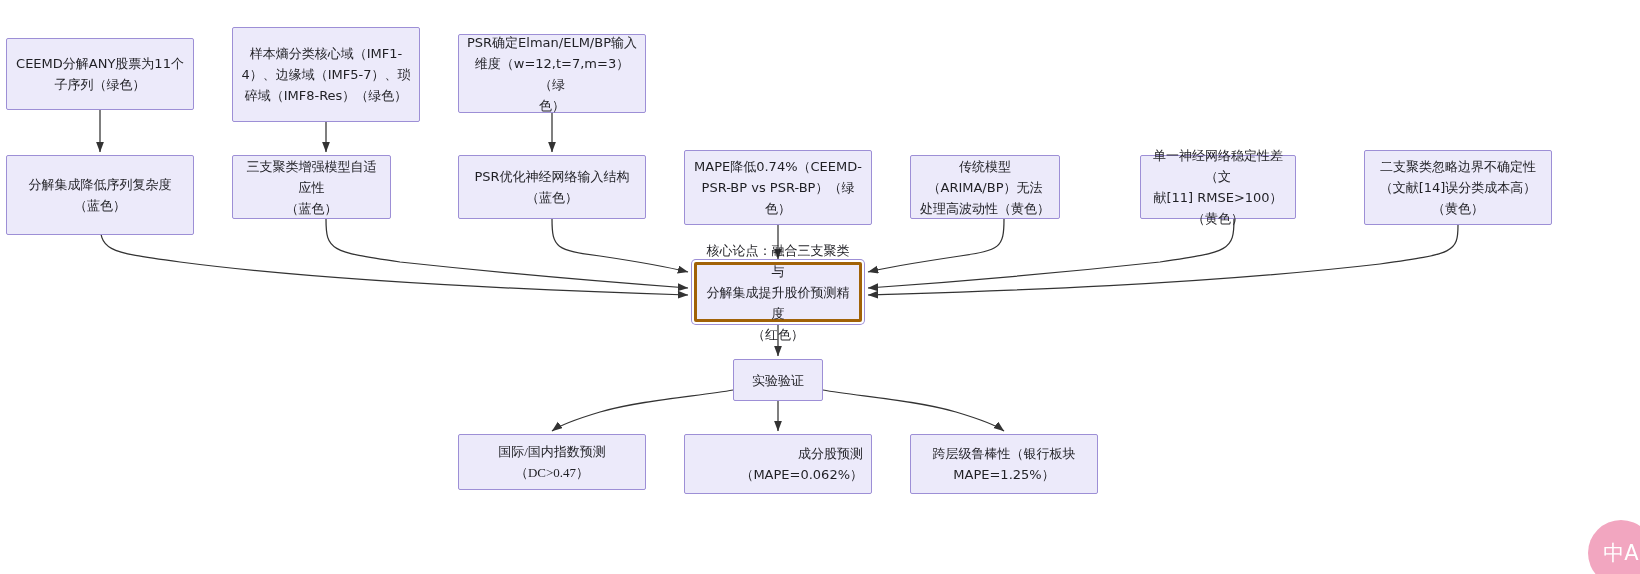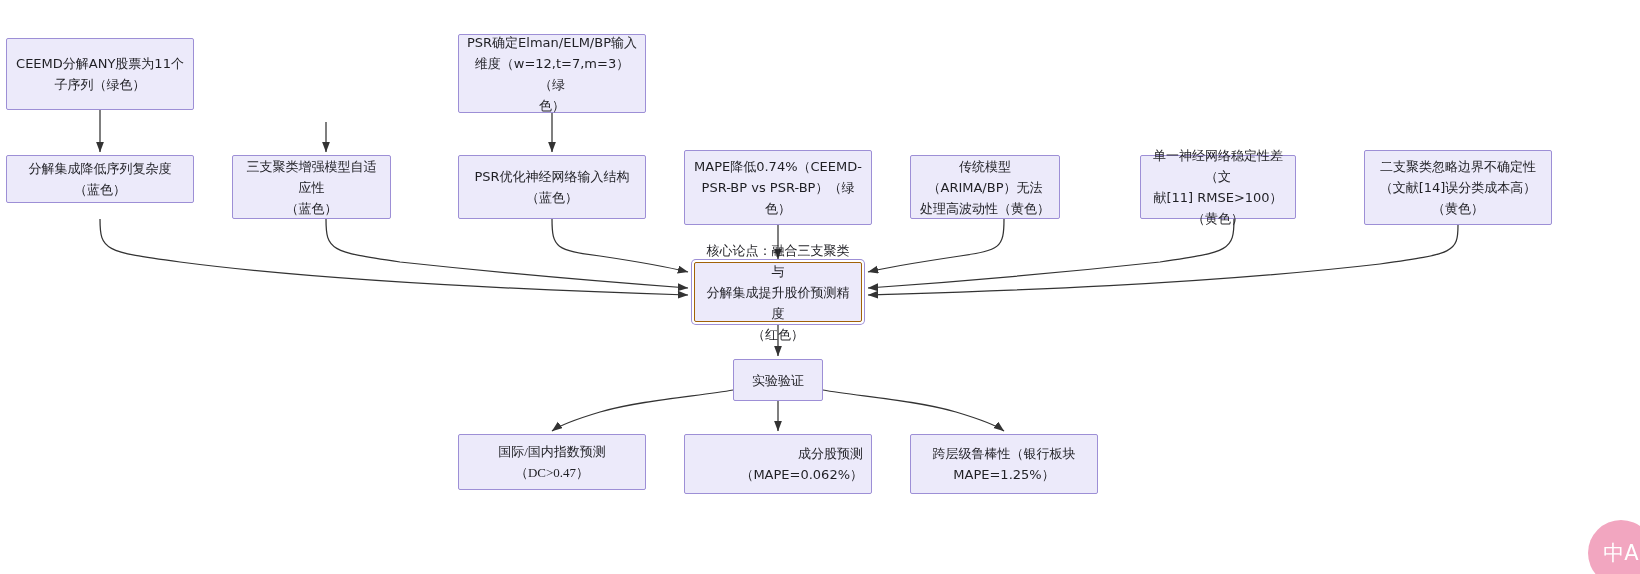--- a/index.html
+++ b/index.html
@@ -41,21 +41,21 @@
     line-height: 21px;
     padding: 4px 8px;
     z-index: 2;
   }
   .node .txt {
     display: block;
     white-space: pre-line;
     width: 100%;
   }
   .node.core {
-    border: 1px solid #a16207;
+    border: 3px solid #a16207;
     box-shadow: 0 0 0 2px #ffffff, 0 0 0 3px #9D8FD6;
     background: #ECEAFA;
   }
   .watermark {
     position: absolute;
     width: 66px;
     height: 66px;
     border-radius: 50%;
     background: #F2A6C0;
     display: flex;
@@ -102,28 +102,33 @@
       <path d="M778,401 L778,431"></path>
       <path d="M823,390 C856,396 916,400 956,412 C986,421 1000,428 1004,431"></path>
     </g>
   </svg>
 
   <div class="node" style="left:6px; top:38px; width:188px; height:72px;">
     <span class="txt">CEEMD分解ANY股票为11个
 子序列（绿色）</span>
   </div>
 
+  <div class="node" style="left:232px; top:27px; width:188px; height:95px;">
+    <span class="txt">样本熵分类核心域（IMF1-
+4）、边缘域（IMF5-7）、琐
+碎域（IMF8-Res）（绿色）</span>
+  </div>
 
   <div class="node" style="left:458px; top:34px; width:188px; height:79px;">
     <span class="txt">PSR确定Elman/ELM/BP输入
 维度（w=12,t=7,m=3）（绿
 色）</span>
   </div>
 
-  <div class="node" style="left:6px; top:155px; width:188px; height:48px;">
+  <div class="node" style="left:6px; top:155px; width:188px; height:80px;">
     <span class="txt">分解集成降低序列复杂度
 （蓝色）</span>
   </div>
 
   <div class="node" style="left:232px; top:155px; width:159px; height:64px;">
     <span class="txt">三支聚类增强模型自适应性
 （蓝色）</span>
   </div>
 
   <div class="node" style="left:458px; top:155px; width:188px; height:64px;">

